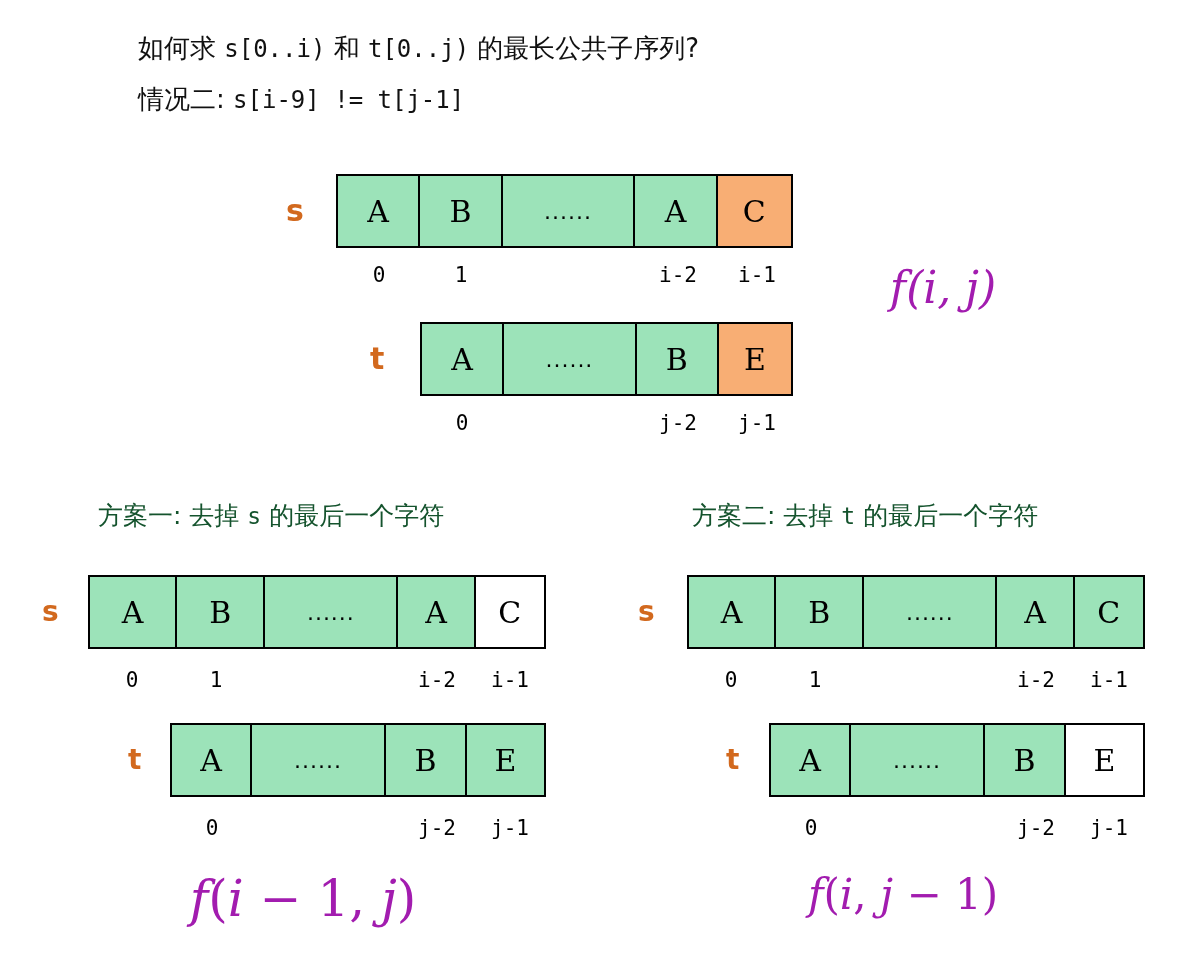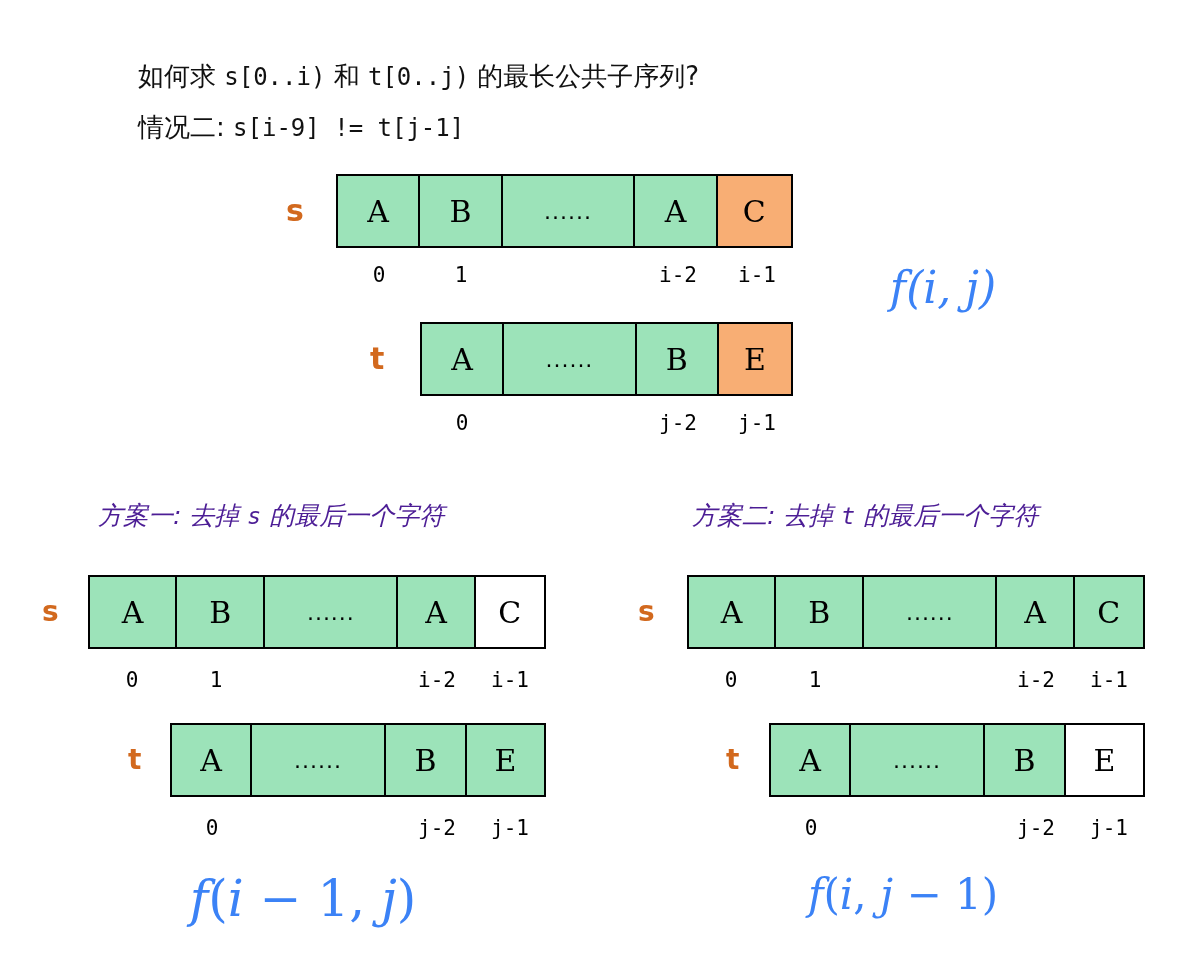--- a/index.html
+++ b/index.html
@@ -17,37 +17,35 @@
   }
 
   
   .headline {
     position: absolute;
     white-space: pre;
     font-size: 26px;
     line-height: 1;
     color: #111111;
     font-family: "DejaVu Sans", "Liberation Sans", sans-serif;
-    margin-top: 28px;
   }
   .headline .mono {
     font-family: "DejaVu Sans Mono", "Liberation Mono", monospace;
     font-size: 24px;
   }
   #headline-1 { left: 138px; top: 35px; }
   #headline-2 { left: 138px; top: 86px; }
 
   
   .section-title {
     position: absolute;
     white-space: pre;
     font-size: 25px;
     line-height: 1;
-    color: #4c1d95;
-    font-style: italic;
+    color: #14532d;
   }
   .section-title .mono {
     font-family: "DejaVu Sans Mono", "Liberation Mono", monospace;
     font-size: 23px;
   }
   #section-title-left  { left: 98px;  top: 503px; }
   #section-title-right { left: 692px; top: 503px; }
 
   
   .strip {
@@ -94,21 +92,21 @@
     line-height: 1;
     white-space: pre;
     transform: translateX(-50%);
   }
 
   
   .formula {
     position: absolute;
     font-family: "DejaVu Serif", "Liberation Serif", serif;
     font-style: italic;
-    color: #3b82f6;
+    color: #a21caf;
     line-height: 1;
     white-space: pre;
     transform: translateX(-50%);
     text-align: center;
   }
   .formula .upr { font-style: normal; }
 
   
   .top-strip   { height: 74px; }
   .top-strip .cell   { font-size: 30px; }

